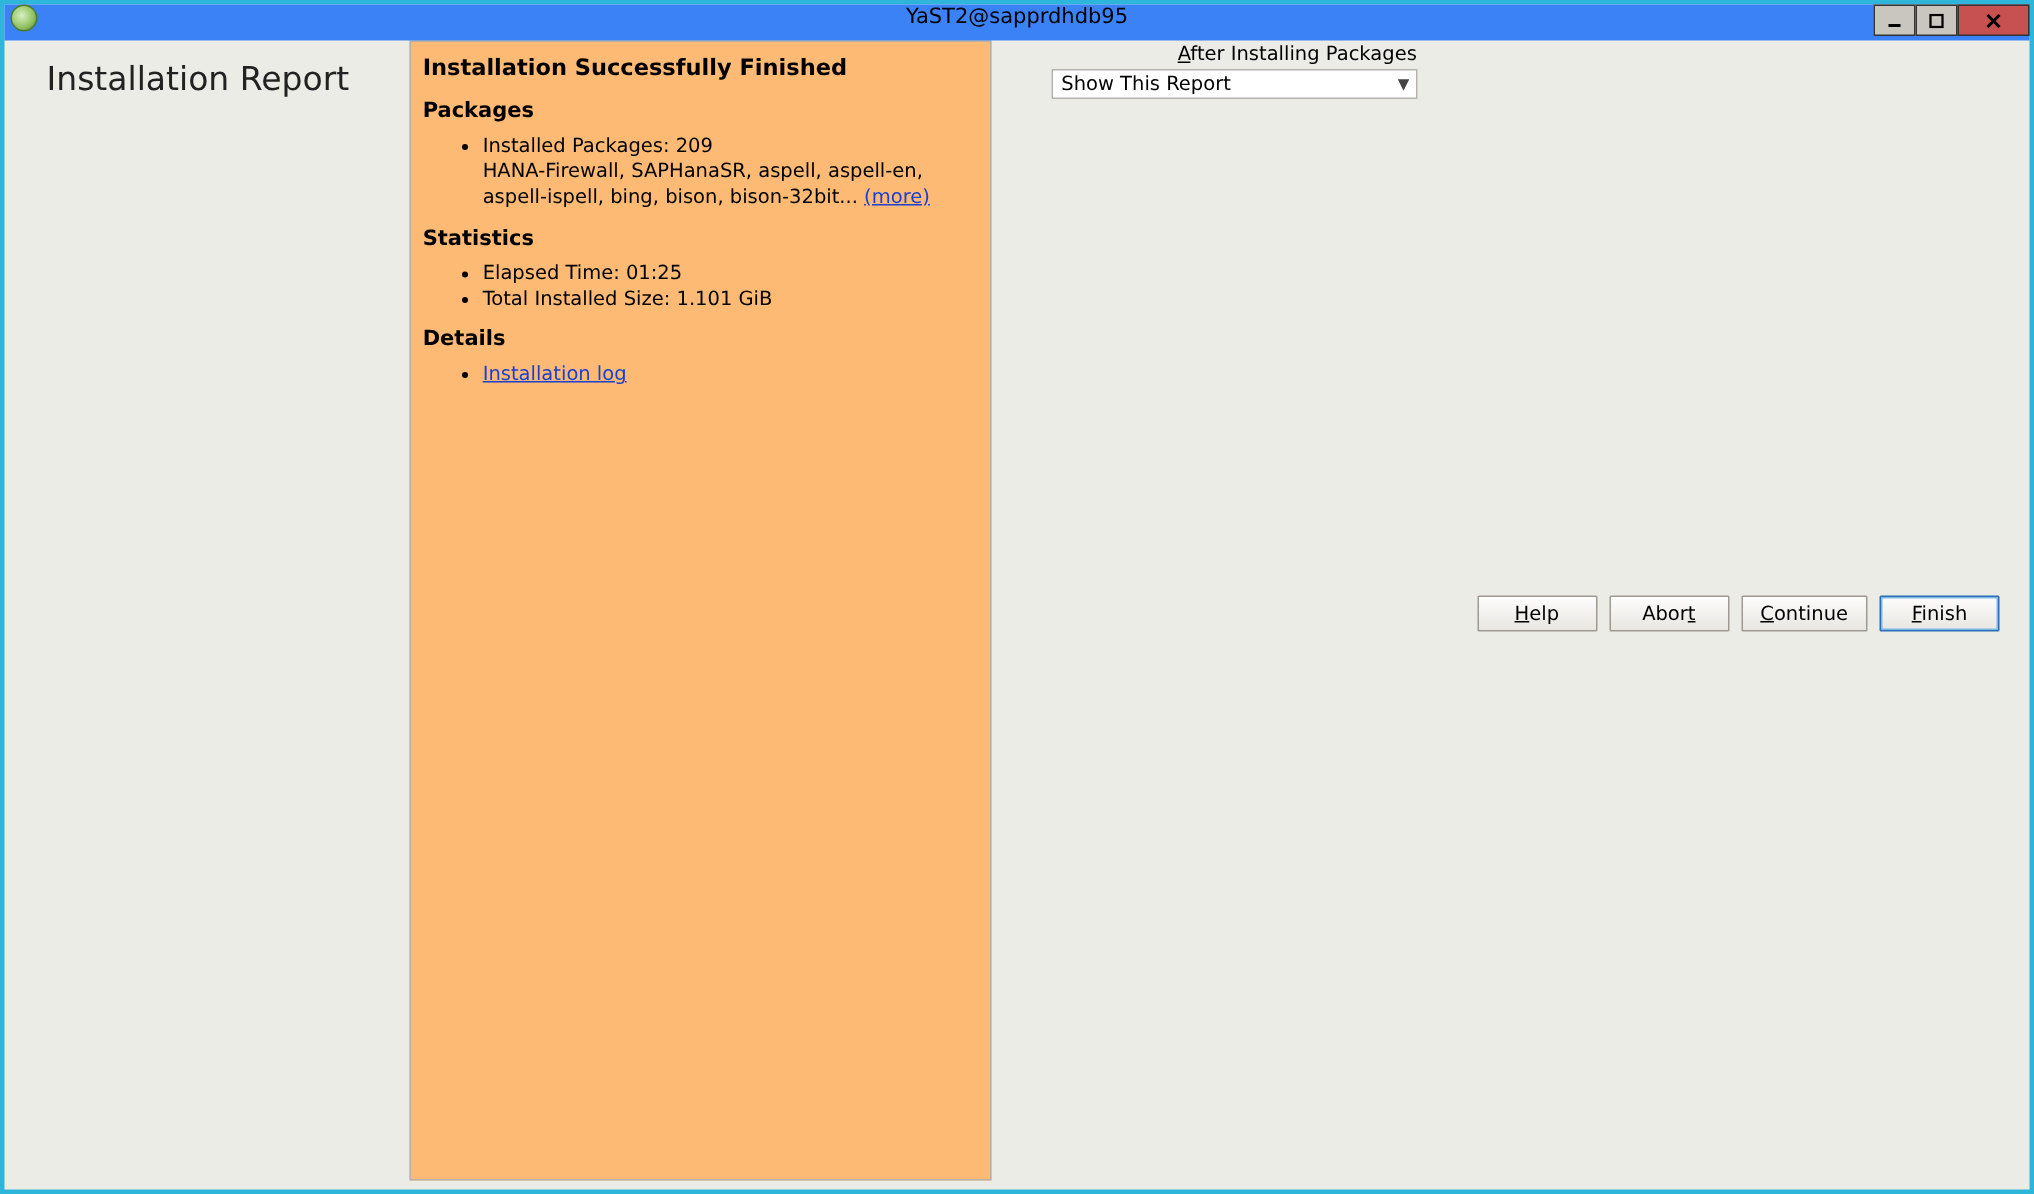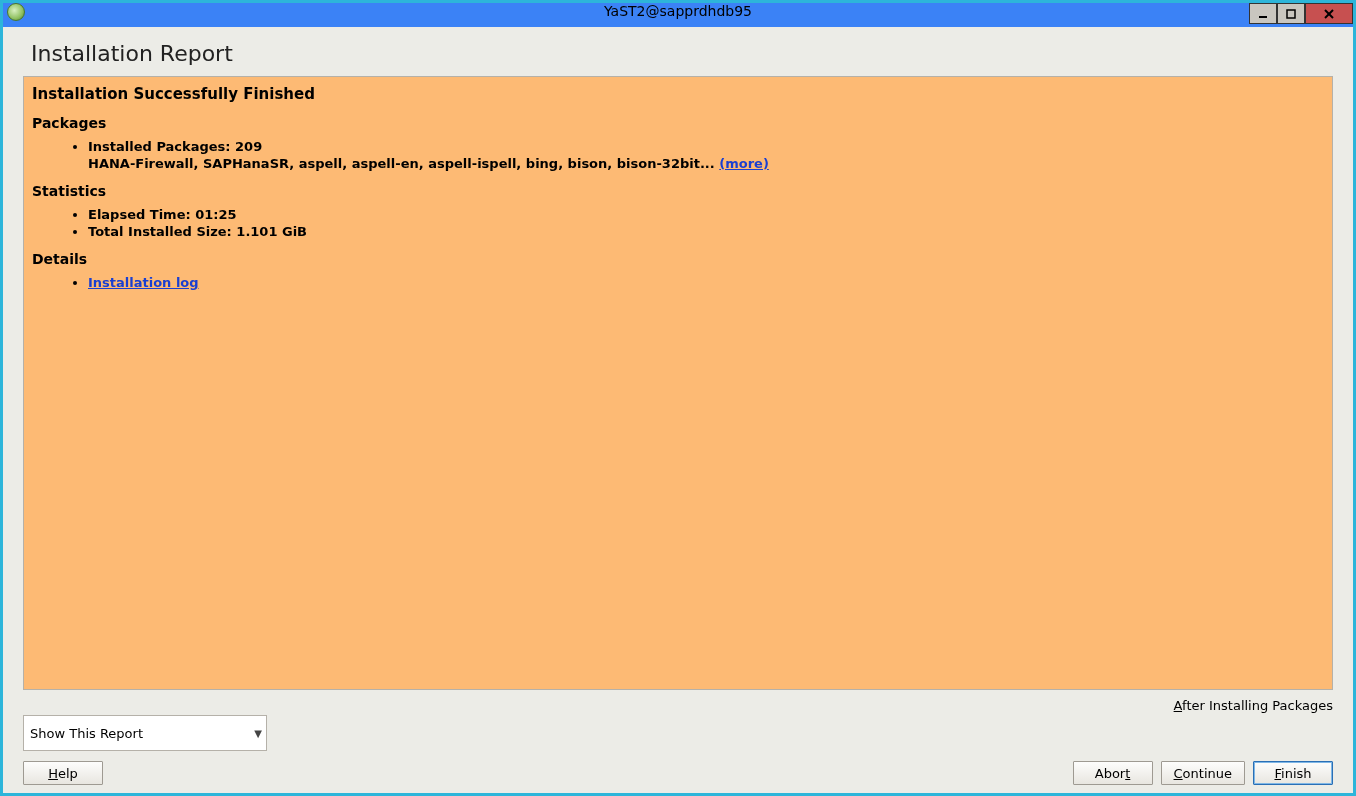--- a/index.html
+++ b/index.html
@@ -57,21 +57,21 @@
   font-family: Arial, sans-serif;
 }
 .win-min { background: #c9c6bf; }
 .win-max { background: #c9c6bf; }
 .win-close { background: #c75050; width: 48px; }
 .win-close svg, .win-min svg, .win-max svg { display:block; }
 
 .content {
   flex: 1;
   display: flex;
-  flex-direction: column;
+  flex-direction: row;
   padding: 0 0 0 0;
 }
 .page-title {
   font-size: 22px;
   font-weight: normal;
   color: #222;
   padding: 14px 20px 10px 28px;
 }
 .report-panel {
   flex: 1;
@@ -86,44 +86,43 @@
   font-weight: bold;
   margin: 0 0 12px 0;
 }
 .report-panel h4 {
   font-size: 14px;
   font-weight: bold;
   margin: 8px 0 8px 0;
 }
 .report-panel ul {
   list-style: disc;
-  margin-left: 56px;
+  margin-left: 40px;
   margin-bottom: 10px;
-  font-weight: bold;
 }
 .report-panel li {
   font-size: 13px;
   line-height: 1.3;
 }
 .pkg-line { white-space: pre-wrap; }
 a.link { color: #1a3fd1; text-decoration: underline; }
 
 .after-row {
   padding: 2px 20px 4px 20px;
   text-align: right;
 }
 .after-label {
   font-size: 13px;
   margin-bottom: 2px;
   display: block;
 }
 .after-label .ul { text-decoration: underline; }
 .combo {
   width: 244px;
-  height: 36px;
+  height: 20px;
   background: #fff;
   border: 1px solid #b5b1a9;
   display: flex;
   align-items: center;
   justify-content: space-between;
   padding: 0 4px 0 6px;
   font-size: 13px;
 }
 .combo .chev {
   font-size: 10px;

